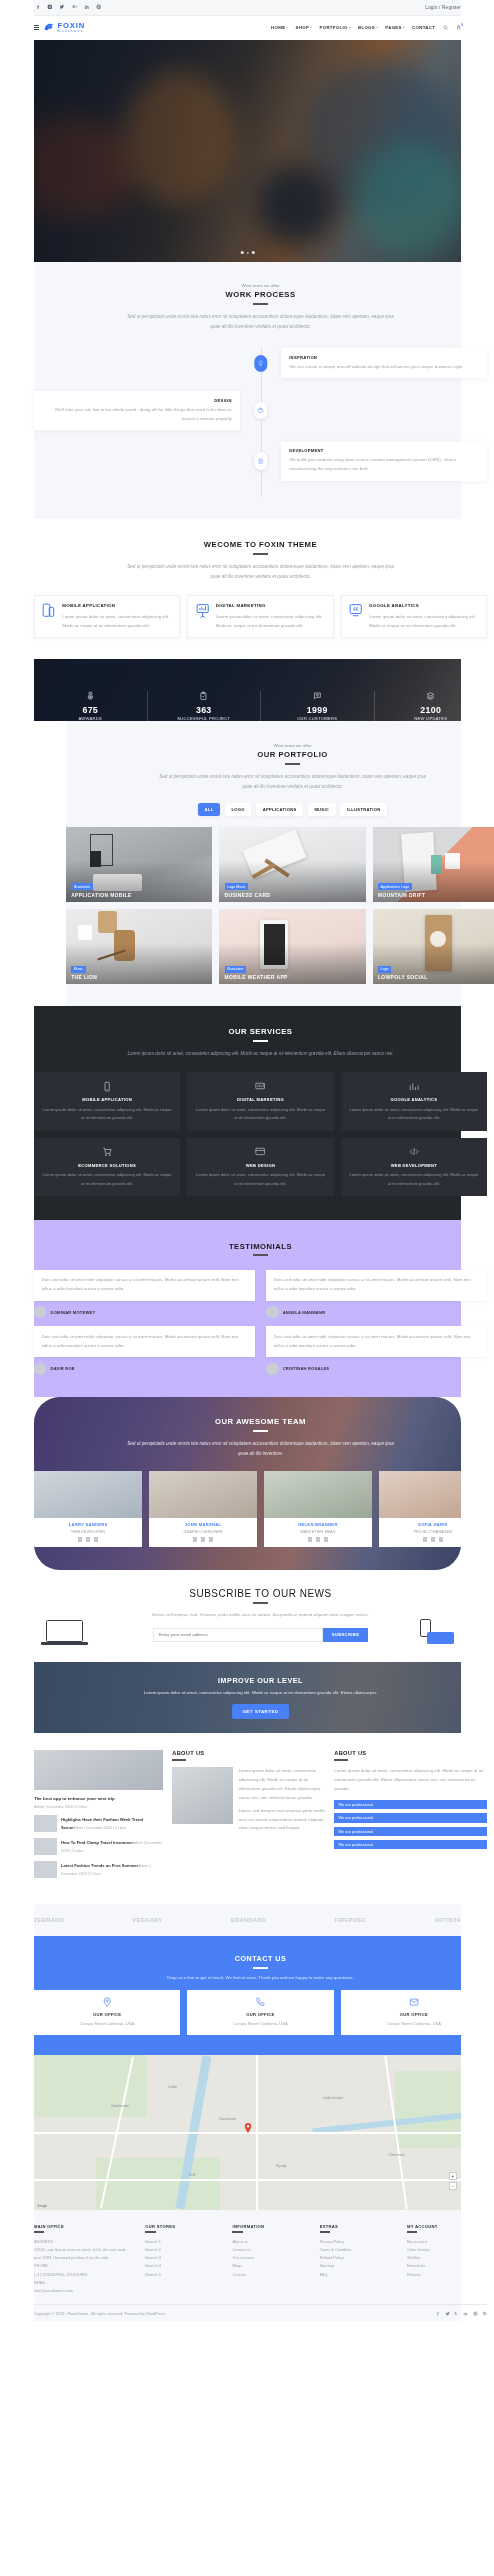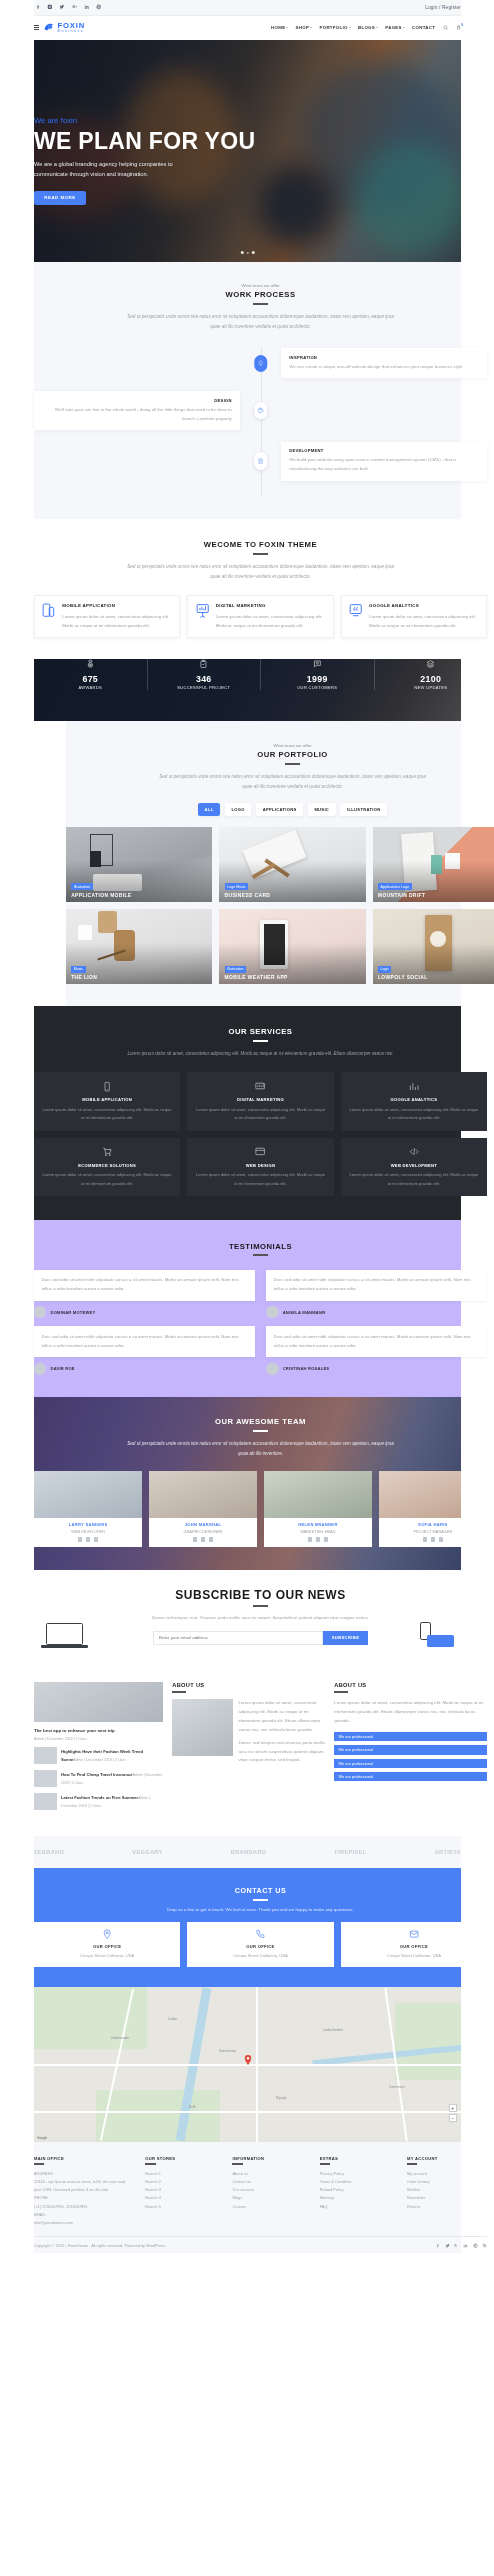--- a/index.html
+++ b/index.html
@@ -83,21 +83,21 @@
   .tl-dot.blue { background:#4a80f5; }
   .tl-dot.white { background:#fff; box-shadow:0 1px 4.1px rgba(20,30,60,.12); }
   .tl-dot svg { width:6.7px; height:6.7px; fill:none; stroke-width:1.6; }
   .tl-dot.blue svg { stroke:#fff; }
   .tl-dot.white svg { stroke:#4a80f5; }
 
   
   .counters { height:62px; position:relative; overflow:hidden;
      background:linear-gradient(120deg,#141d2b 0%,#1b2535 45%,#31333c 68%,#5c5248 85%,#8d8075 100%); }
   .counters:after { content:""; position:absolute; inset:0; background:rgba(14,22,36,.55); }
-  .counters .container { position:relative; z-index:2; height:62px; display:flex; align-items:flex-start; }
+  .counters .container { position:relative; z-index:2; height:62px; display:flex; align-items:flex-end; }
   .counter { flex:1; text-align:center; color:#fff; border-right:0.5px solid rgba(255,255,255,.18); }
   .counter:last-child { border-right:0; }
   .counter .cic svg { width:8.8px; height:9.8px; stroke:#fff; fill:none; stroke-width:1.5; }
   .counter .num { font-size:8.8px; font-weight:bold; margin-top:3.6px; letter-spacing:0.3px; }
   .counter .lbl { font-size:4.1px; letter-spacing:0.3px; margin-top:1.5px; color:#e3e6ea; }
 
   
   .pf { background:#f6f7fb;margin-left:32px; }
   .filters { display:flex; gap:4.6px; justify-content:center; margin-top:11.3px; }
   .filters button { font-size:4.1px; font-weight:bold; letter-spacing:0.3px; padding:4.1px 6.7px; border:0; border-radius:2.1px;
@@ -126,39 +126,39 @@
   .tst { background:#c4b5fd; }
   .tgrid { display:grid; grid-template-columns:1fr 1fr; gap:8.2px 11.3px; margin-top:13.4px; }
   .tcard .bubble { background:#fff; padding:6.7px 7.7px; font-size:4.4px; color:#9b9fa7; line-height:2;
       box-shadow:0 1px 3.6px rgba(0,0,0,.05); position:relative; }
   .tcard .who { display:flex; align-items:center; gap:4.1px; margin-top:5.2px; }
   .tcard .av { width:12.4px; height:12.4px; border-radius:50%; background:#c9cdd4; overflow:hidden; }
   .tcard .nm { font-size:4.1px; font-weight:bold; color:#2b2f35; letter-spacing:0.2px; }
 
   
   .team { position:relative; padding:20.6px 0 23px; overflow:hidden;
-      background:linear-gradient(110deg,#5f4b8b 0%,#6b5f9e 18%,#8a6f9d 34%,#c98b72 52%,#e0a07f 64%,#7f8fae 80%,#4b5e80 100%); }
+      background:linear-gradient(110deg,#5f4b8b 0%,#6b5f9e 18%,#8a6f9d 34%,#c98b72 52%,#e0a07f 64%,#7f8fae 80%,#4b5e80 100%);border-radius:26px; }
   .team:after { content:""; position:absolute; inset:0; background:rgba(40,35,70,.45); }
   .team .container { position:relative; z-index:2; }
   .team .sec-title { color:#fff; }
   .team .sec-rule { border-color:#fff; }
   .team .sec-desc { color:#e6e7ee; }
   .tmgrid { display:grid; grid-template-columns:repeat(4,1fr); gap:6.7px; margin-top:12.4px; }
   .tm { background:#fff; }
   .tm .pic { height:47px; background:#d5d8de; }
   .tm .body { padding:4.6px 4.1px 5.7px; text-align:center; }
   .tm .nm { font-size:4.1px; font-weight:bold; color:#4a80f5; letter-spacing:0.3px; }
   .tm .rl { font-size:3.9px; color:#9b9fa7; margin-top:1.5px; }
   .tm .soc { display:flex; gap:3.6px; justify-content:center; margin-top:3.6px; }
   .tm .soc i { width:4.1px; height:4.1px; background:#c2c6cd; display:block; border-radius:0.5px; }
 
   
   .sub { padding:17.5px 0 19.6px; position:relative; background:#fff; }
   .sub .inner { text-align:center; }
-  .sub h3 { font-size:12px; font-weight:bold; letter-spacing:0.5px; color:#1a1a1a; }
+  .sub h3 { font-size:10px; font-weight:normal; letter-spacing:0.5px; color:#1a1a1a; }
   .sub .rule { width:15.5px; height:2.1px; border-top:0.8px solid #555; border-bottom:0.8px solid #555; margin:3.6px auto 0; }
   .sub p { font-size:4.4px; color:#9b9fa7; line-height:2; margin:6.2px auto 0; max-width:222px; font-style:italic; }
   .subform { display:flex; justify-content:center; gap:0; margin-top:8.2px; }
   .subform input { width:170px; height:14.4px; border:0.5px solid #e3e6ea; padding:0 5.2px; font-size:4.4px; color:#aaa;
       font-family:"Liberation Sans",sans-serif; outline:none; }
   .subform button { height:14.4px; background:#4a80f5; color:#fff; border:0; font-size:4.1px; font-weight:bold;
       letter-spacing:0.4px; padding:0 8.8px; cursor:pointer; }
   .deco-left { position:absolute; left:7.2px; bottom:13.4px; width:49px; height:30px; }
   .deco-right { position:absolute; right:7.2px; bottom:15.5px; width:52px; height:27px; }
 
@@ -332,26 +332,20 @@
       </nav>
     </div>
   </header>
 
   <section class="hero">
     <div class="hero-blob" style="left:-31px;top:77px;width:134px;height:103px;background:#c0502a;"></div>
     <div class="hero-blob" style="left:88px;top:31px;width:113px;height:134px;background:#e08b3a;"></div>
     <div class="hero-blob" style="left:268px;top:20.6px;width:155px;height:155px;background:#3a5a72;"></div>
     <div class="hero-blob" style="left:319px;top:103px;width:113px;height:113px;background:#2ec4a8;opacity:.35;"></div>
     <div class="hero-blob" style="left:222px;top:124px;width:82px;height:82px;background:#1f2a38;opacity:.9;"></div>
-    <div class="hero-inner">
-      <div class="hero-sub">We are foxin</div>
-      <h1 class="hero-title">WE PLAN FOR YOU</h1>
-      <p class="hero-desc">We are a global branding agency helping companies to communicate through vision and imagination.</p>
-      <button class="btn-primary">READ MORE</button>
-    </div>
     <div class="hero-dots">
       <i></i>
       <i class="sm"></i>
       <i></i>
     </div>
   </section>
 
   <section class="sec wp">
     <div class="container">
       <div class="sec-eyebrow">What more we offer</div>
@@ -452,21 +446,21 @@
             </svg></span>
         <div class="num">675</div>
         <div class="lbl">AWWARDS</div>
       </div>
       <div class="counter">
         <span class="cic"><svg viewBox="0 0 24 24">
               <rect x="5" y="4" width="14" height="18" rx="2"></rect>
               <rect x="9" y="1.5" width="6" height="4" rx="1"></rect>
               <path d="M9 13l2 2 4-4"></path>
             </svg></span>
-        <div class="num">346</div>
+        <div class="num">363</div>
         <div class="lbl">SUCCESSFUL PROJECT</div>
       </div>
       <div class="counter">
         <span class="cic"><svg viewBox="0 0 24 24">
               <path d="M4 4h16v12H9l-5 4V4z"></path>
               <path d="M12 13s-3-2-3-4a1.6 1.6 0 013-0.8A1.6 1.6 0 0115 9c0 2-3 4-3 4z"></path>
             </svg></span>
         <div class="num">1999</div>
         <div class="lbl">OUR CUSTOMERS</div>
       </div>
@@ -712,20 +706,27 @@
       <h3>SUBSCRIBE TO OUR NEWS</h3>
       <div class="rule"></div>
       <p>Donec sed tempus erat. Vivamus porta mollis arcu eu rutrum. Suspendisse potenti aliquam vitae congue metus.</p>
       <form class="subform">
         <input type="text" placeholder="Enter your email address" style="">
         <button>SUBSCRIBE</button>
       </form>
     </div>
   </section>
 
+  <section class="improve">
+    <div class="container">
+      <h3>IMPROVE OUR LEVEL</h3>
+      <p>Lorem ipsum dolor sit amet, consectetur adipiscing elit. Morbi ac neque at mi elementum gravida elit. Etiam ullamcorper.</p>
+      <button class="btn-primary">GET STARTED</button>
+    </div>
+  </section>
 
   <section class="blog">
     <div class="container blogrow">
       <div class="bcol">
         <div class="bimg" style="background:linear-gradient(150deg,#cfd4d9,#aeb5bc);"></div>
         <div class="blead">The best app to enhance your next trip</div>
         <div class="bmeta">Admin  |  December 2018  |  2 Likes</div>
         <div style="height:5.2px"></div>
         <div class="bpost">
           <span class="th"></span>

